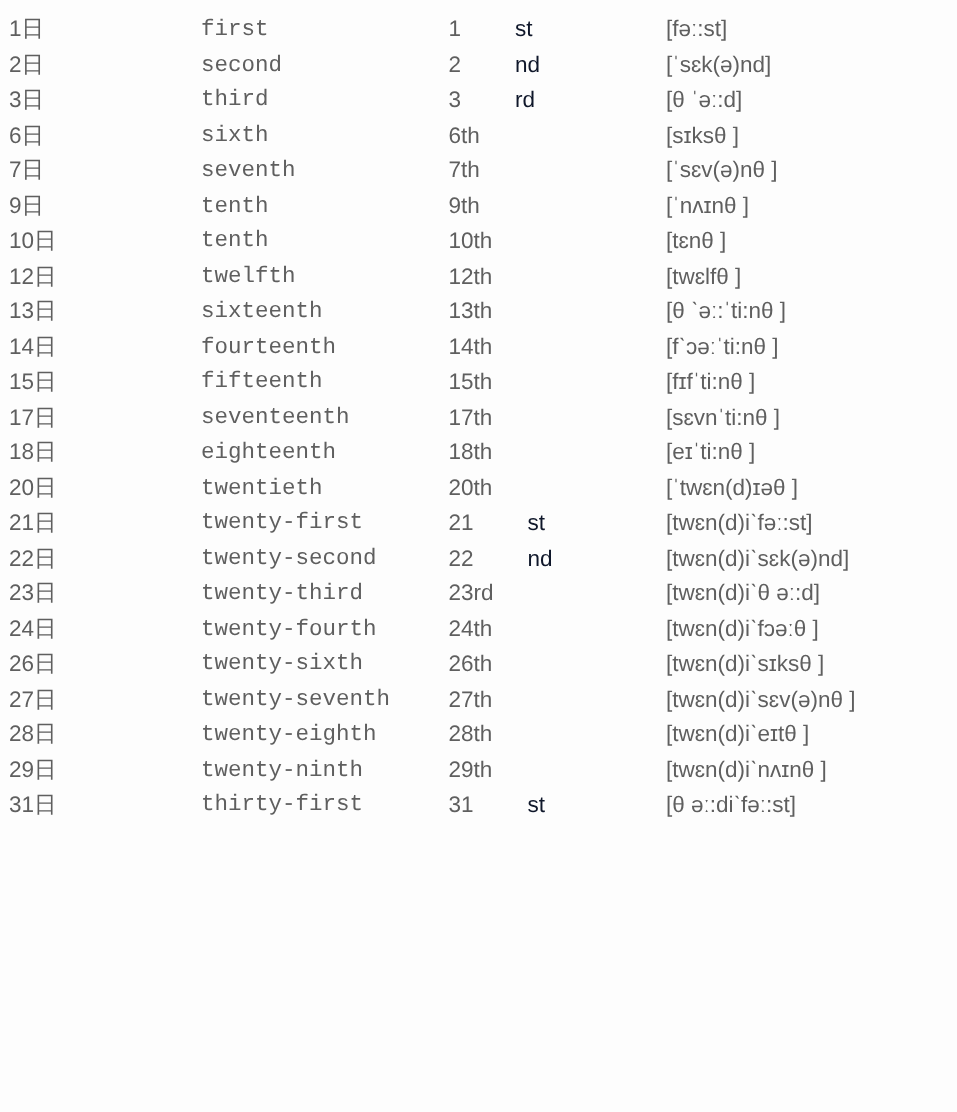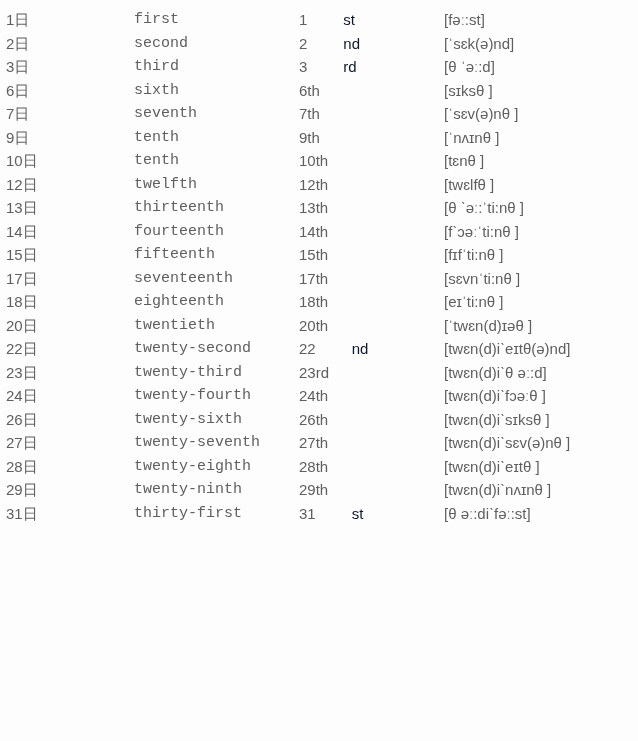--- a/index.html
+++ b/index.html
@@ -80,21 +80,21 @@
       <div class="cell col-ipa">[tɛnθ ]</div>
     </div>
     <div class="row">
       <div class="cell col-day">12日</div>
       <div class="cell col-word">twelfth</div>
       <div class="cell col-abbr"><span class="gray">12th</span><span class="red"></span><span class="gray"></span></div>
       <div class="cell col-ipa">[twɛlfθ ]</div>
     </div>
     <div class="row">
       <div class="cell col-day">13日</div>
-      <div class="cell col-word">thirteenth</div>
+      <div class="cell col-word">sixteenth</div>
       <div class="cell col-abbr"><span class="gray">13th</span><span class="red"></span><span class="gray"></span></div>
       <div class="cell col-ipa">[θ ˋəː:ˈti:nθ ]</div>
     </div>
     <div class="row">
       <div class="cell col-day">14日</div>
       <div class="cell col-word">fourteenth</div>
       <div class="cell col-abbr"><span class="gray">14th</span><span class="red"></span><span class="gray"></span></div>
       <div class="cell col-ipa">[fˋɔəːˈti:nθ ]</div>
     </div>
     <div class="row">
@@ -115,24 +115,30 @@
       <div class="cell col-abbr"><span class="gray">18th</span><span class="red"></span><span class="gray"></span></div>
       <div class="cell col-ipa">[eɪˈti:nθ ]</div>
     </div>
     <div class="row">
       <div class="cell col-day">20日</div>
       <div class="cell col-word">twentieth</div>
       <div class="cell col-abbr"><span class="gray">20th</span><span class="red"></span><span class="gray"></span></div>
       <div class="cell col-ipa">[ˈtwɛn(d)ɪəθ ]</div>
     </div>
     <div class="row">
+      <div class="cell col-day">21日</div>
+      <div class="cell col-word">twenty-first</div>
+      <div class="cell col-abbr"><span class="gray">21</span><span class="red">st</span><span class="gray"></span></div>
+      <div class="cell col-ipa">[twɛn(d)iˋfəː:st]</div>
+    </div>
+    <div class="row">
       <div class="cell col-day">22日</div>
       <div class="cell col-word">twenty-second</div>
       <div class="cell col-abbr"><span class="gray">22</span><span class="red">nd</span><span class="gray"></span></div>
-      <div class="cell col-ipa">[twɛn(d)iˋeɪtθ(ə)nd]</div>
+      <div class="cell col-ipa">[twɛn(d)iˋsɛk(ə)nd]</div>
     </div>
     <div class="row">
       <div class="cell col-day">23日</div>
       <div class="cell col-word">twenty-third</div>
       <div class="cell col-abbr"><span class="gray">23rd</span><span class="red"></span><span class="gray"></span></div>
       <div class="cell col-ipa">[twɛn(d)iˋθ əː:d]</div>
     </div>
     <div class="row">
       <div class="cell col-day">24日</div>
       <div class="cell col-word">twenty-fourth</div>

